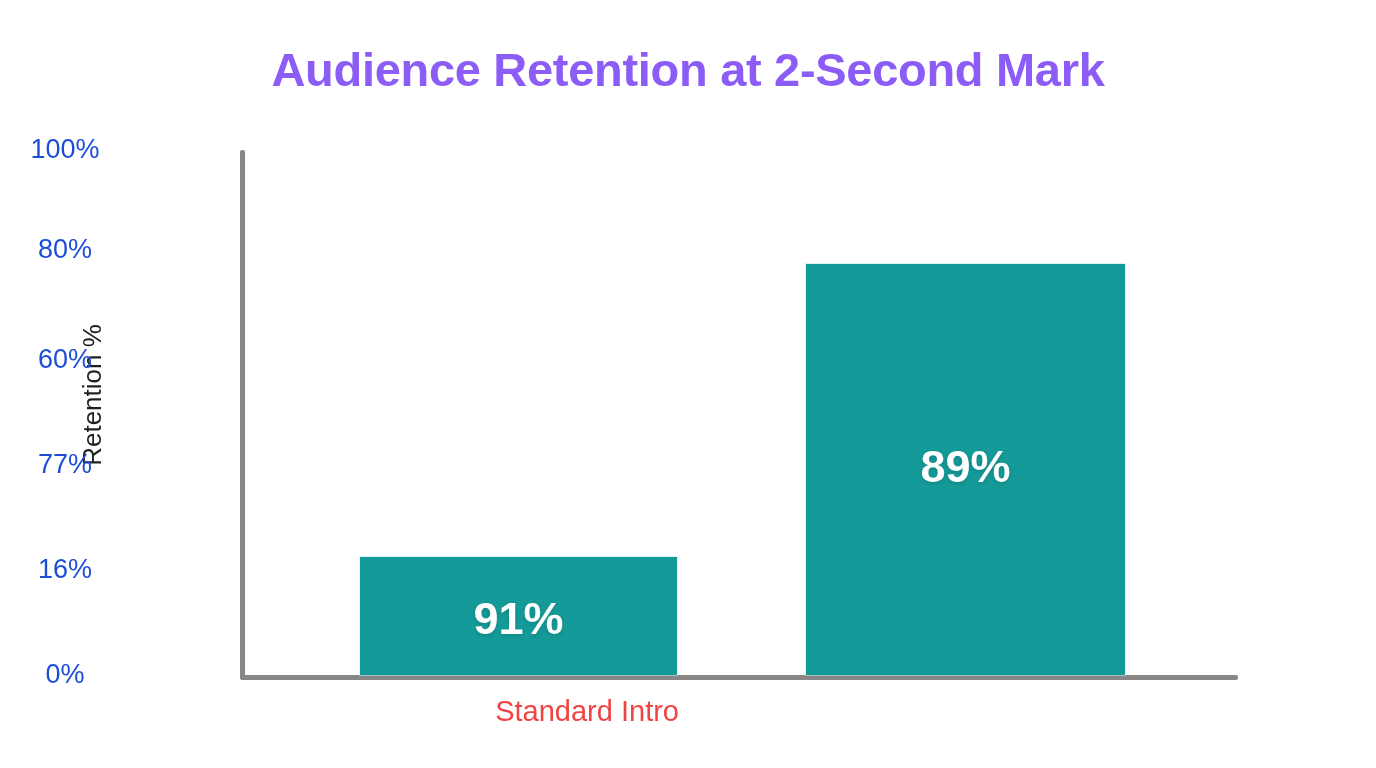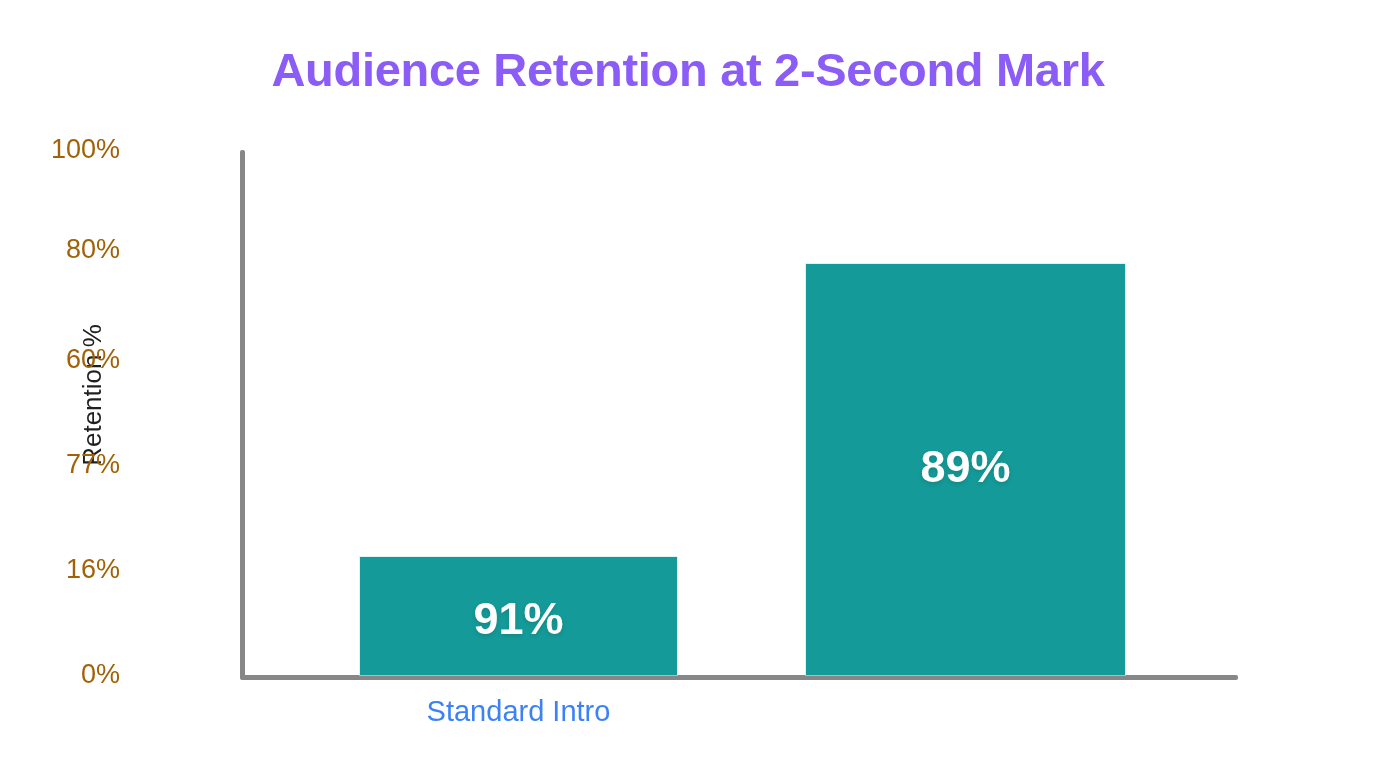--- a/index.html
+++ b/index.html
@@ -82,23 +82,23 @@
     height: 5px;
     background: #878787;
     border-radius: 2px;
   }
 
   
   .tick {
     position: absolute;
     right: 1256px;
     width: 110px;
-    text-align: right;
+    text-align: center;
     font-size: 27px;
-    color: #a16207;
+    color: #1d4ed8;
     white-space: nowrap;
   }
 
   
   .bar {
     position: absolute;
     bottom: 0;
     background: #149a98;
     box-shadow: 0 0 0 1px rgba(190, 235, 235, 0.55);
   }
@@ -108,23 +108,23 @@
     width: 100%;
     text-align: center;
     font-size: 45px;
     font-weight: bold;
     color: #ffffff;
     text-shadow: 0 2px 4px rgba(0, 0, 0, 0.12);
     white-space: nowrap;
   }
   .cat-label {
     position: absolute;
-    text-align: center;
+    text-align: right;
     font-size: 29px;
-    color: #3b82f6;
+    color: #ef4444;
     white-space: nowrap;
   }
 </style>
 </head>
 <body>
 
 <div class="figure">
 
   <div class="chart-title">Audience Retention at 2-Second Mark</div>
 

